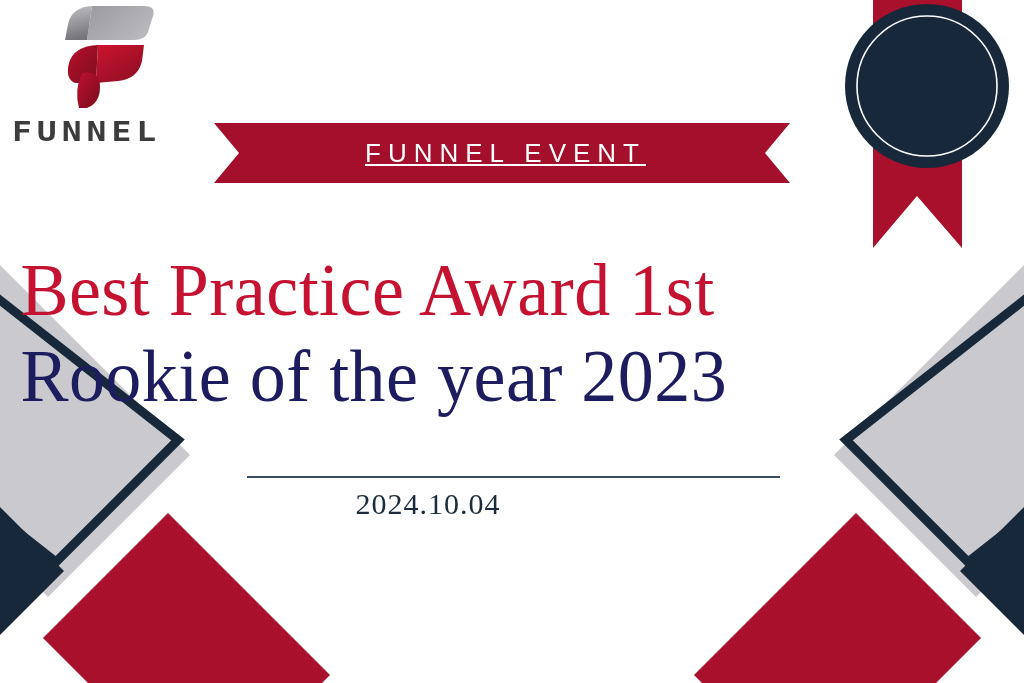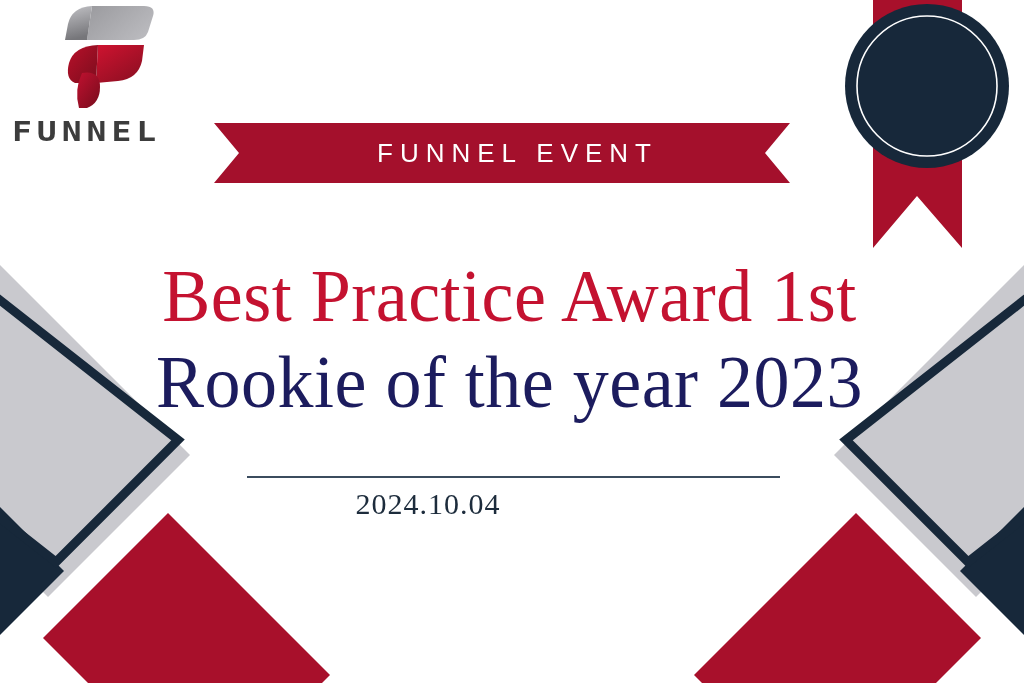--- a/index.html
+++ b/index.html
@@ -64,52 +64,51 @@
   
   .ribbon {
     position: absolute;
     left: 214px;
     top: 123px;
     width: 576px;
     height: 60px;
   }
   .ribbon-label {
     position: absolute;
-    left: 12px;
+    left: 0;
     top: 0;
     width: 576px;
     height: 60px;
     display: flex;
     align-items: center;
     justify-content: center;
     font-family: "Liberation Sans", sans-serif;
     font-size: 26px;
     font-weight: 400;
     letter-spacing: 7px;
     color: #ffffff;
     text-indent: 7px;
+    text-decoration: underline;
   }
 
   
   .medal {
     position: absolute;
     left: 845px;
     top: -2px;
     width: 165px;
     height: 255px;
   }
 
   
   .headline {
     position: absolute;
     left: 0;
     top: 247px;
     width: 1019px;
-    text-align: center;
-    margin-top: 6px;
   }
   .title-line {
     font-family: "Liberation Serif", serif;
     font-size: 75px;
     line-height: 86px;
     letter-spacing: 0.5px;
     white-space: nowrap;
     transform: scaleX(0.96);
   }
   .title-primary {

